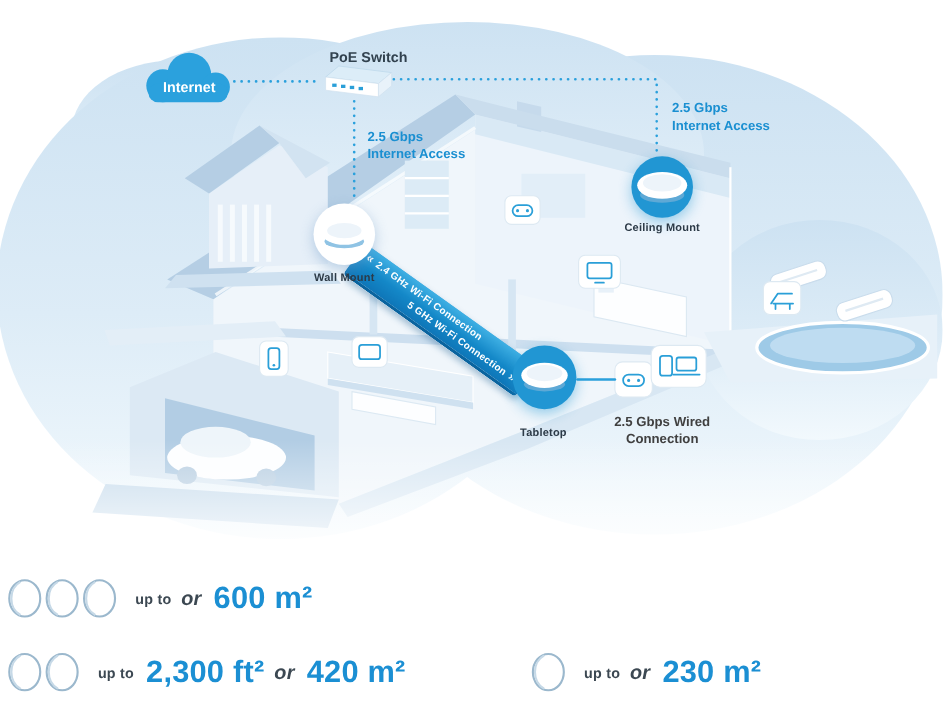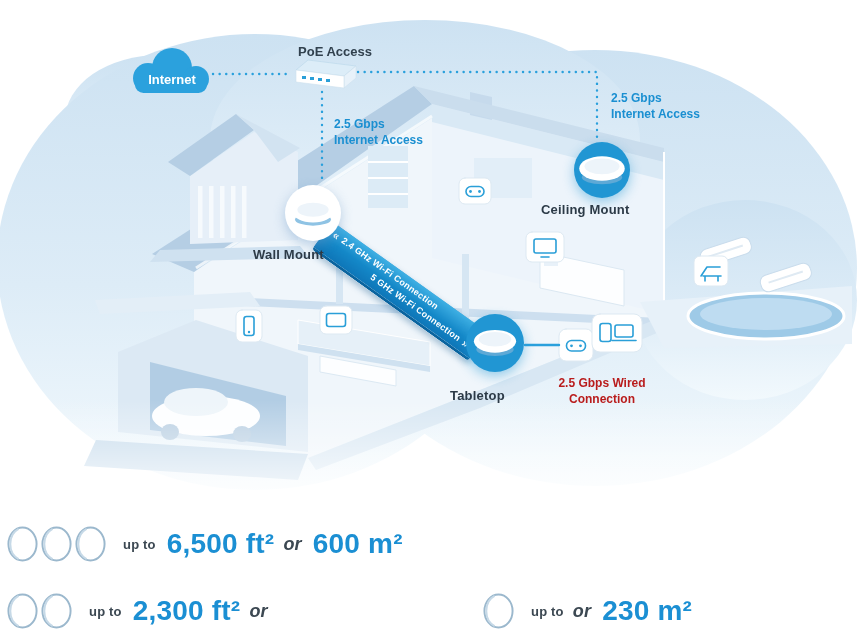--- a/index.html
+++ b/index.html
@@ -2,24 +2,24 @@
 <html><head>
 <meta charset="utf-8">
 <style>
   html,body{margin:0;padding:0;background:#fff;}
   body{width:857px;height:640px;overflow:hidden;font-family:"Liberation Sans",sans-serif;position:relative;}
   .canvas{position:relative;width:857px;height:640px;}
   .scene{position:absolute;left:0;top:0;width:857px;height:512px;}
   .scene-svg{position:absolute;left:0;top:0;}
 
   
-  .mount-label{position:absolute;font-size:13px;font-weight:700;color:#2c3a47;text-align:left;letter-spacing:.2px;}
+  .mount-label{position:absolute;font-size:10px;font-weight:700;color:#2c3a47;text-align:center;letter-spacing:.2px;}
   .poe-label{position:absolute;left:280px;top:44px;width:110px;text-align:center;font-size:13px;font-weight:700;color:#31414e;}
   .access{position:absolute;font-size:12px;font-weight:700;color:#1a8fd1;line-height:1.3;white-space:pre-line;}
-  .wired{position:absolute;left:543px;top:376px;width:118px;text-align:center;font-size:12px;font-weight:700;color:#b91c1c;line-height:1.3;white-space:pre-line;}
+  .wired{position:absolute;left:543px;top:376px;width:118px;text-align:center;font-size:12px;font-weight:700;color:#404040;line-height:1.3;white-space:pre-line;}
 
   
   .internet-cloud{position:absolute;left:124px;top:46px;width:96px;height:54px;}
 
   
   .badge{position:absolute;border-radius:50%;display:flex;align-items:center;justify-content:center;}
   .badge-white{background:#ffffff;box-shadow:0 4px 12px rgba(110,155,200,.45);}
   .badge-blue{background:#2196d3;box-shadow:0 4px 12px rgba(33,150,211,.45);}
 
   
@@ -220,21 +220,21 @@
     <svg class="internet-cloud" viewBox="0 0 96 54">
       <g fill="#2ba1dd">
         <circle cx="24" cy="32" r="15"></circle>
         <circle cx="48" cy="22" r="20"></circle>
         <circle cx="72" cy="33" r="13"></circle>
         <rect x="11" y="30" width="72" height="17" rx="8.5"></rect>
       </g>
       <text x="48" y="38" text-anchor="middle" font-size="13" font-weight="bold" fill="#ffffff">Internet</text>
     </svg>
 
-    <div class="poe-label">PoE Access</div>
+    <div class="poe-label">PoE Switch</div>
 
     <div class="access" style="left:334px;top:117px;">2.5 Gbps
 Internet Access</div>
     <div class="access" style="left:611px;top:91px;">2.5 Gbps
 Internet Access</div>
 
     <div class="badge badge-white" style="left:285px;top:185px;width:56px;height:56px;">
       <svg viewBox="0 0 64 44" width="50">
         <ellipse cx="32" cy="30" rx="23" ry="8" fill="#8fc3e4"></ellipse>
         <ellipse cx="32" cy="20" rx="26" ry="14" fill="#ffffff"></ellipse>
@@ -272,37 +272,37 @@
     </svg>
     <svg class="unit-icon" viewBox="0 0 34 38">
       <ellipse cx="17" cy="19" rx="14.5" ry="17" fill="#fff" stroke="#9bb8cd" stroke-width="2"></ellipse>
       <path d="M13,3.5 a14.5,17 0 0 0 0,31" fill="none" stroke="#c6d9e7" stroke-width="2"></path>
     </svg>
     <svg class="unit-icon" viewBox="0 0 34 38">
       <ellipse cx="17" cy="19" rx="14.5" ry="17" fill="#fff" stroke="#9bb8cd" stroke-width="2"></ellipse>
       <path d="M13,3.5 a14.5,17 0 0 0 0,31" fill="none" stroke="#c6d9e7" stroke-width="2"></path>
     </svg>
     <span class="prefix">up to</span>
-    <span class="big">6,500 ft²</span>
     <span class="conj">or</span>
     <span class="big">600 m²</span>
   </div>
 
   <div class="stat" id="stat-row-2">
     <svg class="unit-icon" viewBox="0 0 34 38">
       <ellipse cx="17" cy="19" rx="14.5" ry="17" fill="#fff" stroke="#9bb8cd" stroke-width="2"></ellipse>
       <path d="M13,3.5 a14.5,17 0 0 0 0,31" fill="none" stroke="#c6d9e7" stroke-width="2"></path>
     </svg>
     <svg class="unit-icon" viewBox="0 0 34 38">
       <ellipse cx="17" cy="19" rx="14.5" ry="17" fill="#fff" stroke="#9bb8cd" stroke-width="2"></ellipse>
       <path d="M13,3.5 a14.5,17 0 0 0 0,31" fill="none" stroke="#c6d9e7" stroke-width="2"></path>
     </svg>
     <span class="prefix">up to</span>
     <span class="big">2,300 ft²</span>
     <span class="conj">or</span>
+    <span class="big">420 m²</span>
   </div>
 
   <div class="stat" id="stat-row-3">
     <svg class="unit-icon" viewBox="0 0 34 38">
       <ellipse cx="17" cy="19" rx="14.5" ry="17" fill="#fff" stroke="#9bb8cd" stroke-width="2"></ellipse>
       <path d="M13,3.5 a14.5,17 0 0 0 0,31" fill="none" stroke="#c6d9e7" stroke-width="2"></path>
     </svg>
     <span class="prefix">up to</span>
     <span class="conj">or</span>
     <span class="big">230 m²</span>

